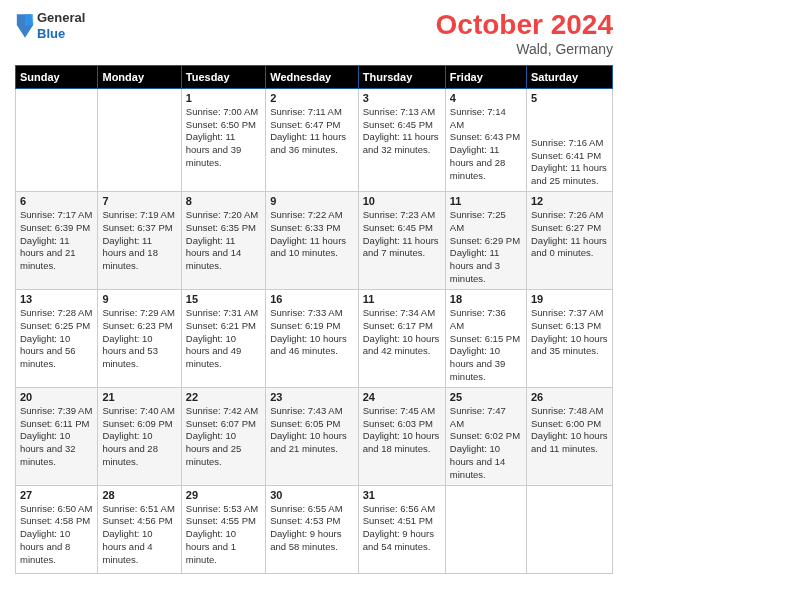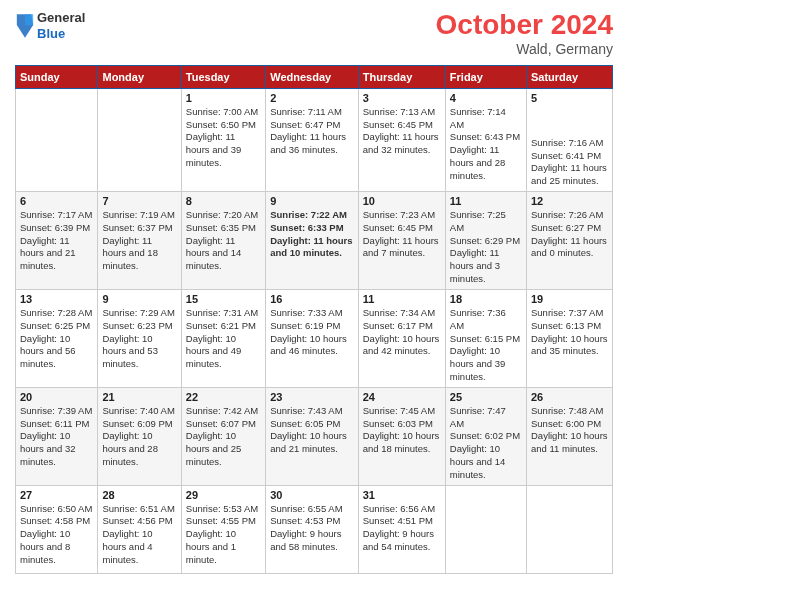--- a/index.html
+++ b/index.html
@@ -51,21 +51,21 @@
     .location {
       font-size: 14px;
       color: #555;
     }
     .calendar {
       width: 100%;
       border-collapse: collapse;
       font-size: 10px;
     }
     .calendar thead th {
-      background: #b91c1c;
+      background: #000000;
       color: #fff;
       padding: 5px 4px;
       text-align: left;
       font-size: 11px;
       font-weight: bold;
       border: 1px solid #1a5aa0;
     }
     .calendar tbody td {
       border: 1px solid #ccc;
       padding: 3px 4px;
@@ -174,21 +174,21 @@
 Daylight: 11 hours and 18 minutes.</div>
           </td>
           <td>
             <div class="cell-day">8</div>
             <div class="cell-info" style="white-space: pre-line;">Sunrise: 7:20 AM
 Sunset: 6:35 PM
 Daylight: 11 hours and 14 minutes.</div>
           </td>
           <td>
             <div class="cell-day">9</div>
-            <div class="cell-info" style="white-space: pre-line; font-weight: bold;">Sunrise: 7:22 AM
+            <div class="cell-info" style="white-space: pre-line;">Sunrise: 7:22 AM
 Sunset: 6:33 PM
 Daylight: 11 hours and 10 minutes.</div>
           </td>
           <td>
             <div class="cell-day">10</div>
             <div class="cell-info" style="white-space: pre-line;">Sunrise: 7:23 AM
 Sunset: 6:45 PM
 Daylight: 11 hours and 7 minutes.</div>
           </td>
           <td>

